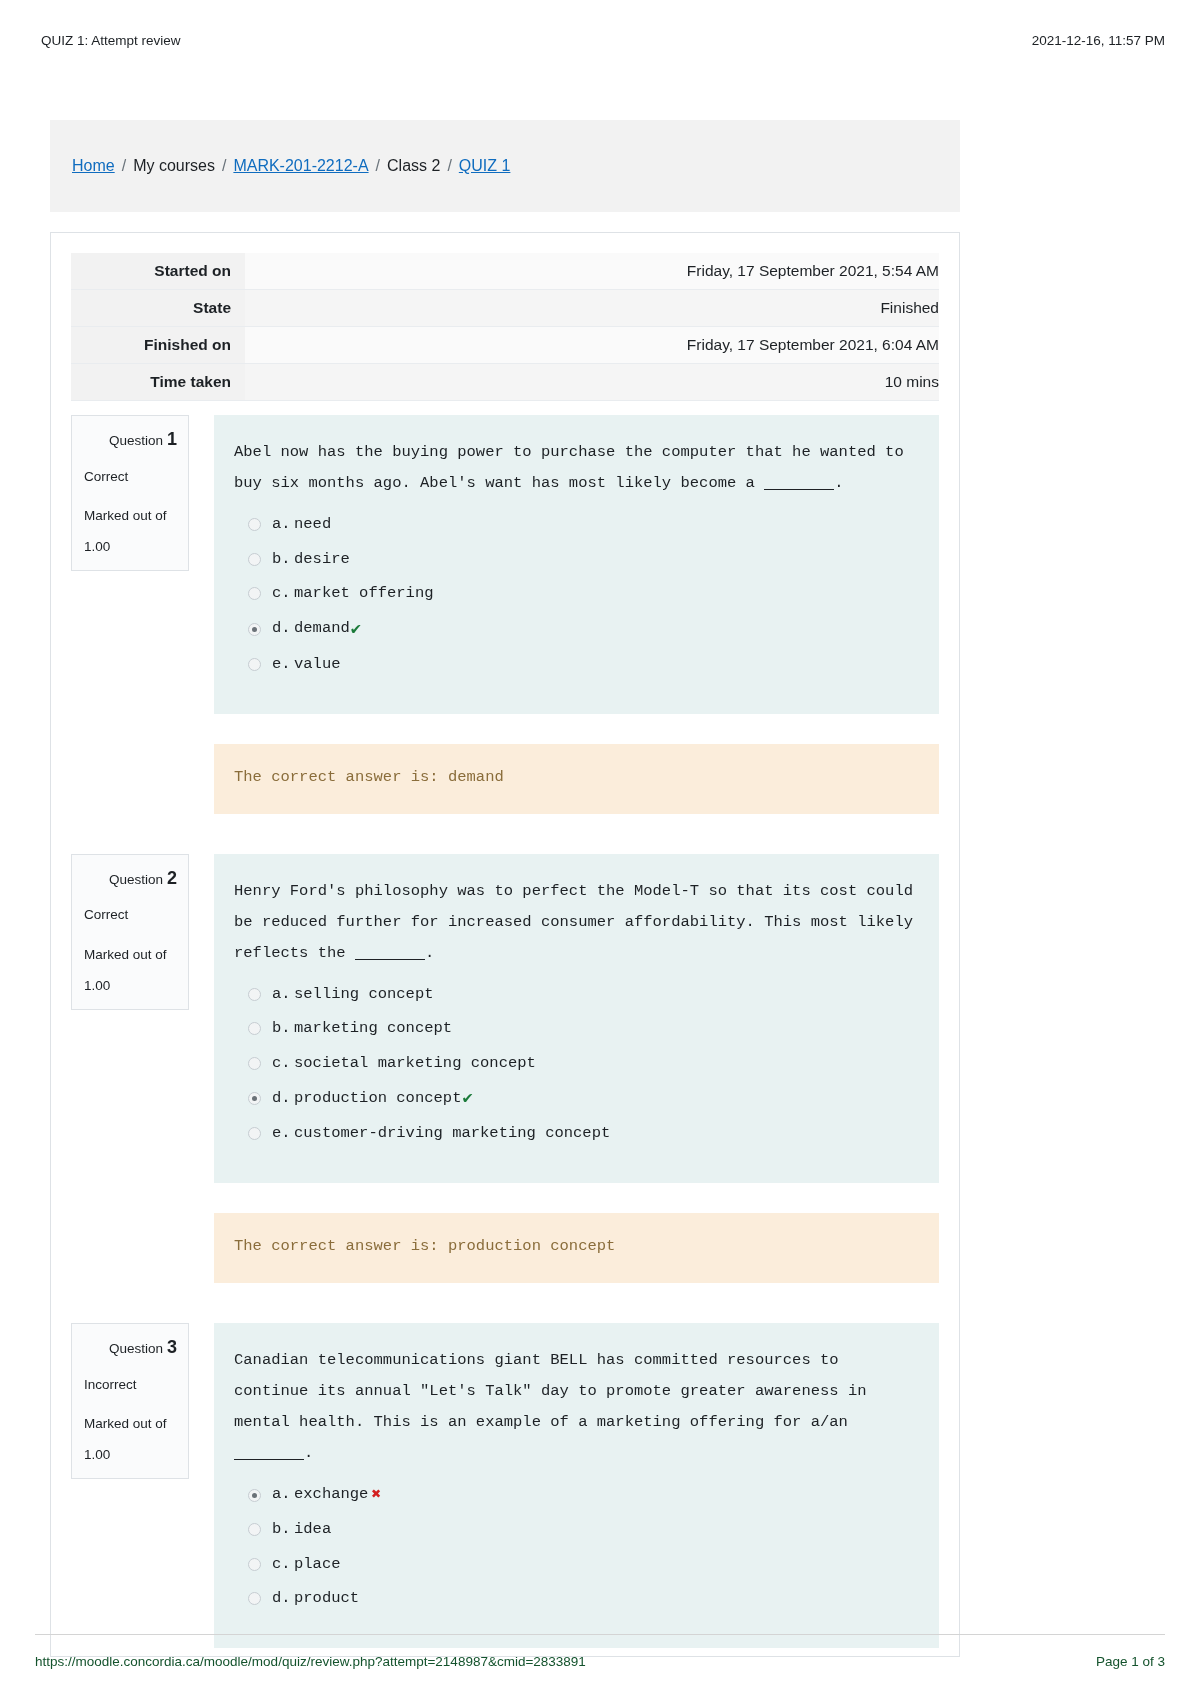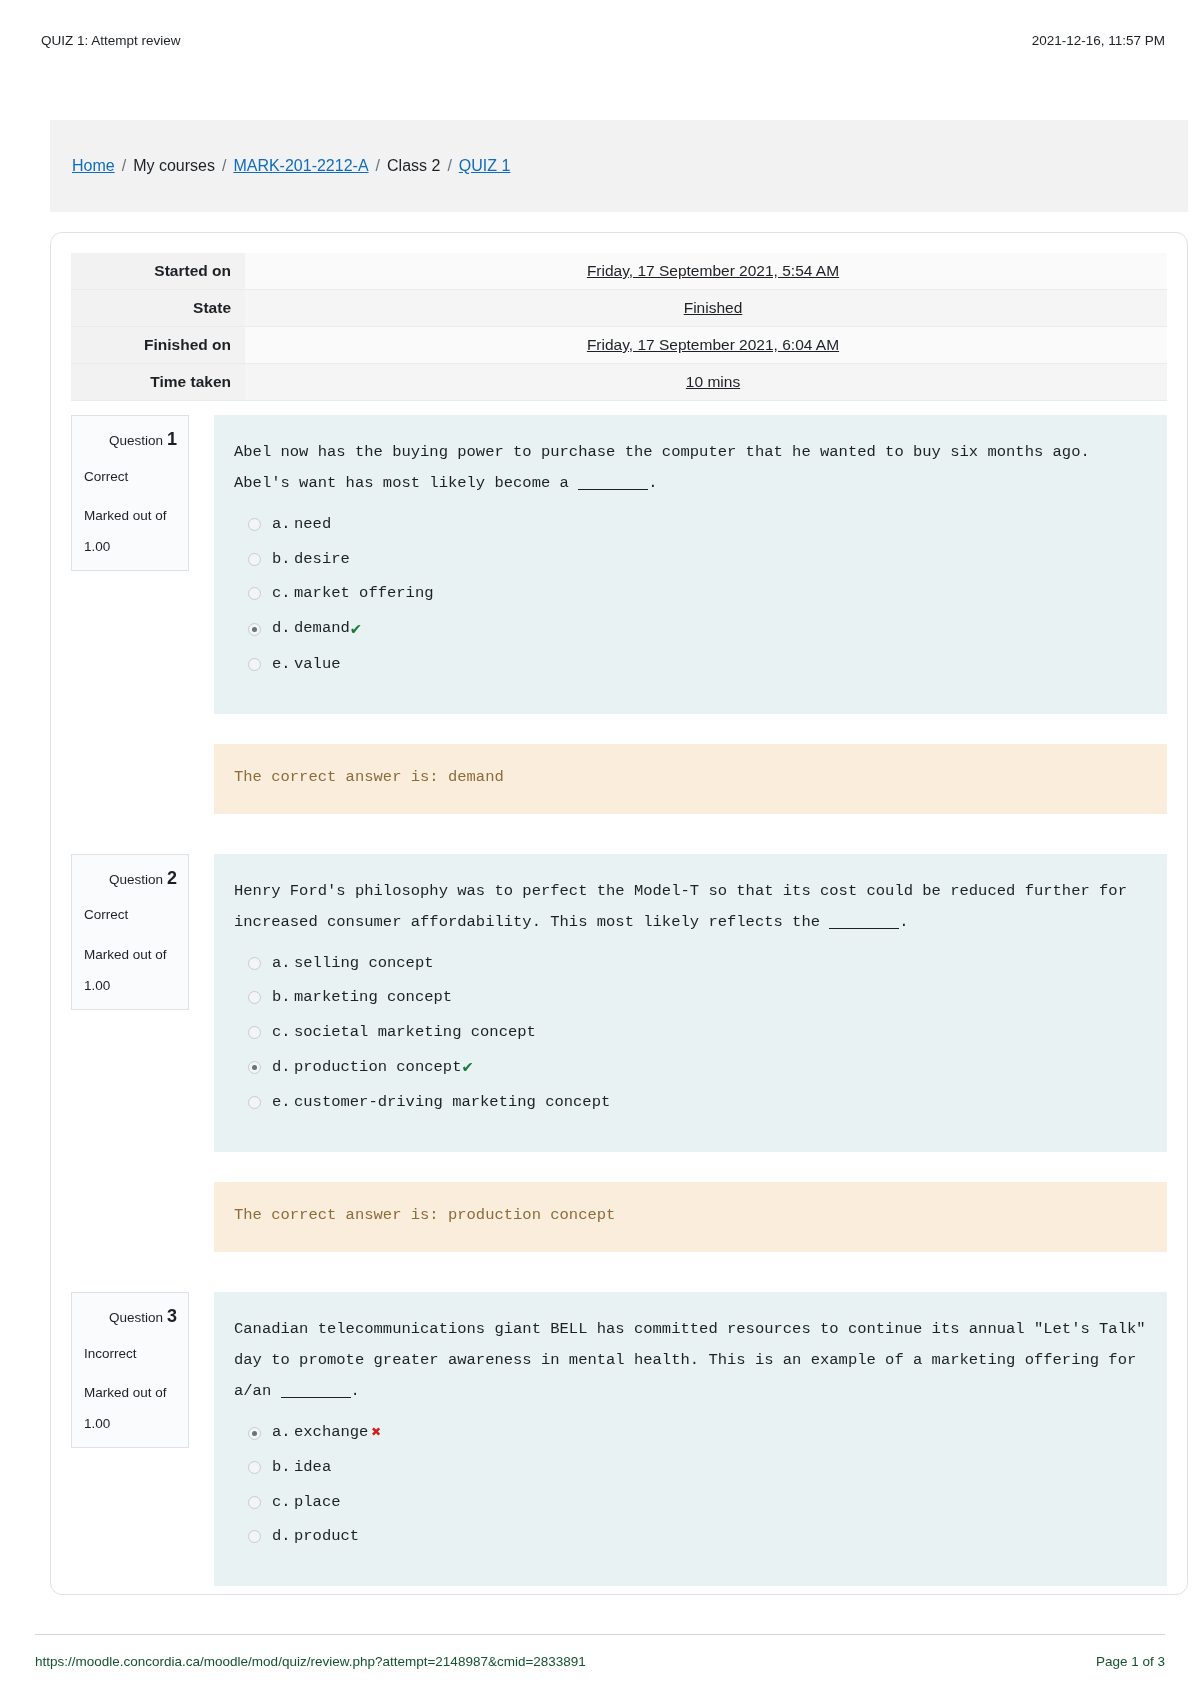--- a/index.html
+++ b/index.html
@@ -47,21 +47,21 @@
     right: 35px;
     bottom: 62px;
     border-top: 1px solid #d4d4d4;
   }
 
   
   .page {
     position: absolute;
     top: 120px;
     left: 50px;
-    width: 1138px;
+    width: 910px;
   }
 
   .breadcrumb-bar {
     background: #f2f2f2;
     padding: 38px 22px 38px 22px;
     font-size: 16px;
     color: #1d2125;
     line-height: 1;
   }
   .breadcrumb-bar a,
@@ -72,21 +72,21 @@
   }
   .crumb-plain { color: #1d2125; }
   .crumb-sep {
     color: #6a737b;
     margin: 0 7px;
   }
 
   .attempt-card {
     margin-top: 20px;
     border: 1px solid #dee2e6;
-    border-radius: 12px;
+    border-radius: 0;
     background: #fff;
     padding: 20px 20px 0 20px;
     min-height: 1165px;
     box-sizing: border-box;
     overflow: hidden;
   }
 
   
   table.summary {
     width: 100%;
@@ -98,25 +98,24 @@
   table.summary th {
     text-align: right;
     font-weight: bold;
     padding: 9px 14px 9px 0;
     width: 160px;
     white-space: nowrap;
     background: #f2f2f2;
     color: #1d2125;
   }
   table.summary td {
-    text-align: center;
+    text-align: right;
     padding: 9px 0 9px 14px;
     background: #fafafa;
     color: #1d2125;
-    text-decoration: underline;
   }
   table.summary tr.row-alt td { background: #f5f5f5; }
 
   
   .question {
     display: flex;
     align-items: flex-start;
     margin-bottom: 8px;
   }
   .qinfo {

